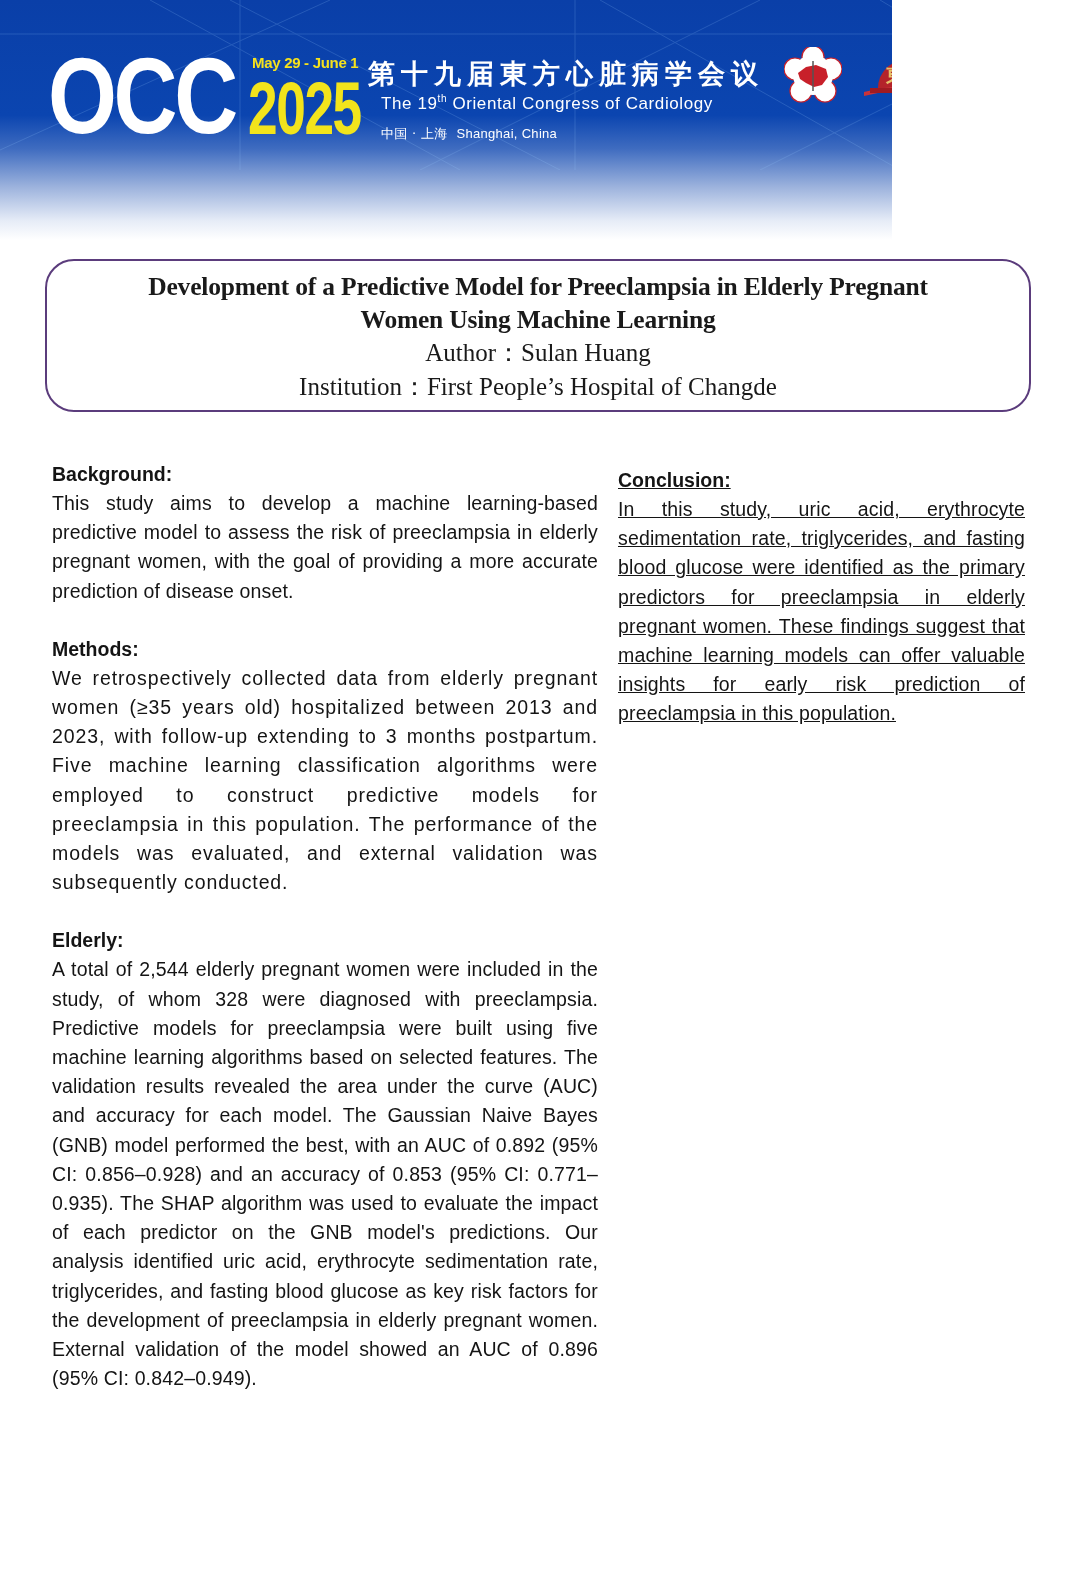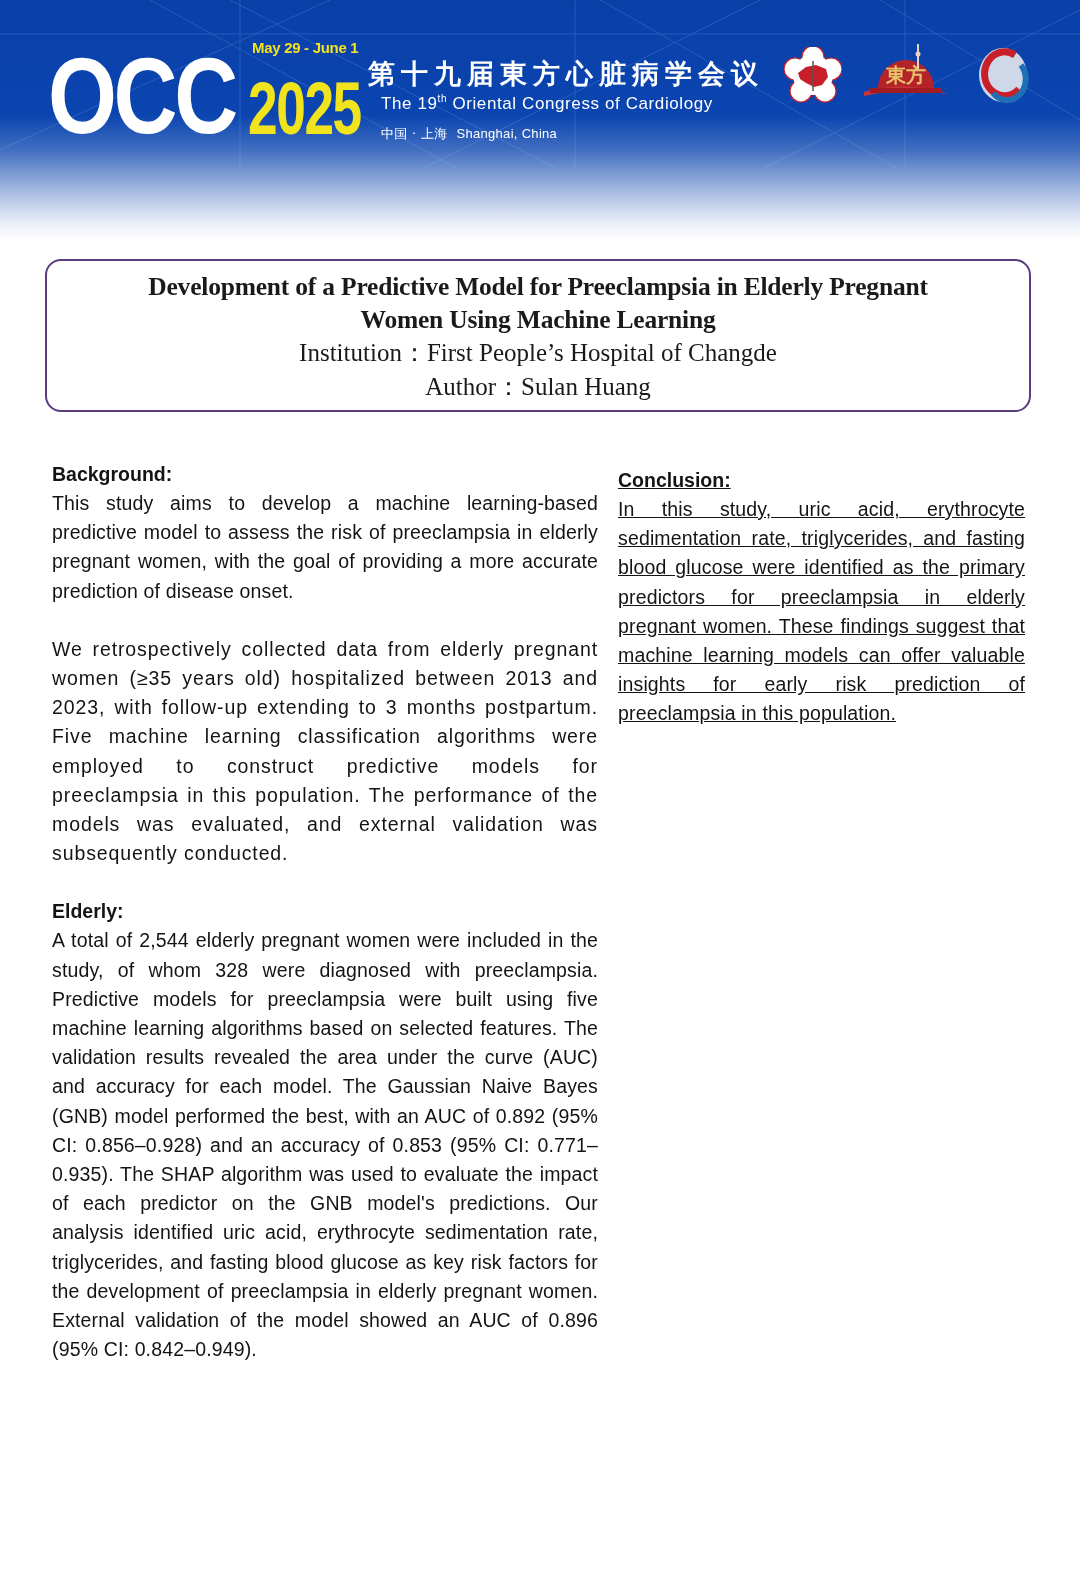--- a/index.html
+++ b/index.html
@@ -1,33 +1,33 @@
 <!DOCTYPE html>
 <html><head>
 <meta charset="utf-8">
 <style>
   * { box-sizing: border-box; margin: 0; padding: 0; }
   html, body { width: 1080px; height: 1570px; background: #ffffff; overflow: hidden; }
   body { position: relative; font-family: "Liberation Sans", sans-serif; color: #111; }
 
   
   .banner {
-    position: absolute; left: 0; top: 0; width: 1080px; height: 240px;
+    position: absolute; left: 0; top: 0; width: 892px; height: 240px;
     background: linear-gradient(180deg, #0a3fa8 0%, #0b45b0 48%, #3f6cc0 62%, #9db3dd 78%, #e6ecf7 92%, #ffffff 100%);
     overflow: hidden;
   }
   .banner-lines { position: absolute; left: 0; top: 0; width: 1080px; height: 170px; opacity: 0.18; }
   .occ {
     position: absolute; left: 48px; top: 46px;
     font-family: "Liberation Sans", sans-serif; font-weight: 700;
     font-size: 108px; line-height: 100px; color: #ffffff;
     letter-spacing: -4px; transform: scaleX(0.82); transform-origin: left top;
   }
   .dates {
-    position: absolute; left: 252px; top: 39px;
+    position: absolute; left: 252px; top: 54px;
     font-weight: 700; font-size: 15px; color: #f5e11d; letter-spacing: -0.3px;
   }
   .year {
     position: absolute; left: 248px; top: 76px;
     font-weight: 700; font-size: 74px; line-height: 66px; color: #f2e41c;
     transform: scaleX(0.72); transform-origin: left top; letter-spacing: -2px;
   }
   .cn-title {
     position: absolute; left: 368px; top: 56px;
     font-family: "DejaVu Sans", sans-serif; font-weight: 700; font-size: 27px;
@@ -45,21 +45,21 @@
   .location .cn { font-family: "DejaVu Sans", sans-serif; margin-right: 9px; }
 
   .logo { position: absolute; }
   .logo-1 { left: 784px; top: 47px; width: 58px; height: 56px; }
   .logo-2 { left: 860px; top: 40px; width: 92px; height: 62px; }
   .logo-3 { left: 975px; top: 45px; width: 56px; height: 60px; }
 
   
   .title-box {
     position: absolute; left: 45px; top: 259px; width: 986px; height: 153px;
-    border: 2px solid #5b3c7c; border-radius: 16px;
+    border: 2px solid #5b3c7c; border-radius: 29px;
     text-align: center; font-family: "Liberation Serif", serif; color: #1a1a1a;
     padding-top: 9px;
   }
   .paper-title { font-weight: 700; font-size: 25.5px; line-height: 33px; letter-spacing: -0.2px; }
   .meta-line { font-size: 25px; line-height: 34px; }
 
   
   .col { position: absolute; font-family: "Liberation Sans", sans-serif; color: #141414; }
   .col-left { left: 52px; top: 448px; width: 546px; margin-top: 12px; }
   .col-right { left: 618px; top: 466px; width: 407px; text-decoration: underline; }
@@ -121,30 +121,31 @@
   <svg class="logo logo-3" viewBox="0 0 56 60">
     <ellipse cx="28" cy="30" rx="24" ry="27" fill="#f2f2f2" opacity="0.85"></ellipse>
     <path d="M40 10 A20 22 0 1 0 44 44" fill="none" stroke="#c8202a" stroke-width="7"></path>
     <path d="M18 48 A16 18 0 0 0 46 20" fill="none" stroke="#1e6fb5" stroke-width="6"></path>
   </svg>
 </div>
 
 <div class="title-box">
   <div class="paper-title">Development of a Predictive Model for Preeclampsia in Elderly Pregnant</div>
   <div class="paper-title">Women Using Machine Learning</div>
+  <div class="meta-line">Author：Sulan Huang</div>
   <div class="meta-line">Institution：First People’s Hospital of Changde</div>
-  <div class="meta-line">Author：Sulan Huang</div>
 </div>
 
 <div class="col col-left">
   <div class="section">
     <div class="section-head">Background:</div>
     <div class="section-body">This study aims to develop a machine learning-based predictive model to assess the risk of preeclampsia in elderly pregnant women, with the goal of providing a more accurate prediction of disease onset.</div>
   </div>
   <div class="section">
+    <div class="section-head">Methods:</div>
     <div class="section-body wide">We retrospectively collected data from elderly pregnant women (≥35 years old) hospitalized between 2013 and 2023, with follow-up extending to 3 months postpartum. Five machine learning classification algorithms were employed to construct predictive models for preeclampsia in this population. The performance of the models was evaluated, and external validation was subsequently conducted.</div>
   </div>
   <div class="section">
     <div class="section-head">Elderly:</div>
     <div class="section-body">A total of 2,544 elderly pregnant women were included in the study, of whom 328 were diagnosed with preeclampsia. Predictive models for preeclampsia were built using five machine learning algorithms based on selected features. The validation results revealed the area under the curve (AUC) and accuracy for each model. The Gaussian Naive Bayes (GNB) model performed the best, with an AUC of 0.892 (95% CI: 0.856–0.928) and an accuracy of 0.853 (95% CI: 0.771–0.935). The SHAP algorithm was used to evaluate the impact of each predictor on the GNB model's predictions. Our analysis identified uric acid, erythrocyte sedimentation rate, triglycerides, and fasting blood glucose as key risk factors for the development of preeclampsia in elderly pregnant women. External validation of the model showed an AUC of 0.896 (95% CI: 0.842–0.949).</div>
   </div>
 </div>
 
 <div class="col col-right">
   <div class="section">

